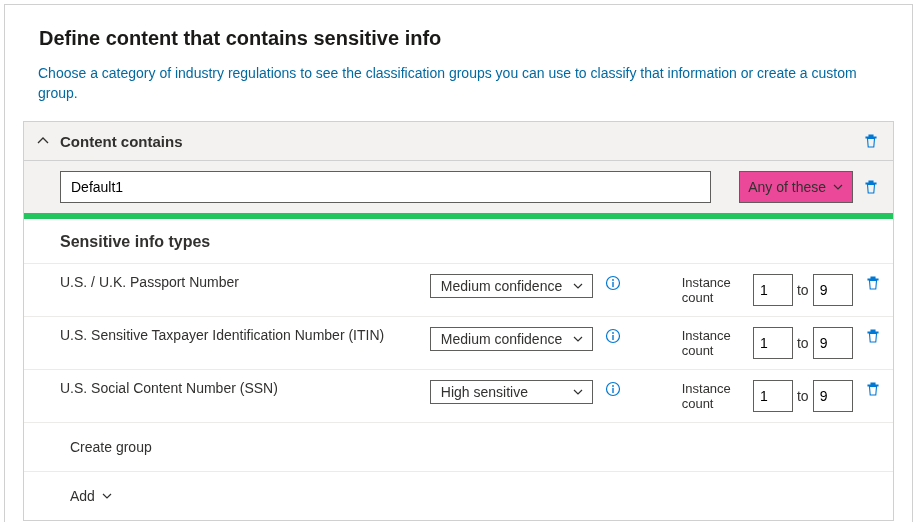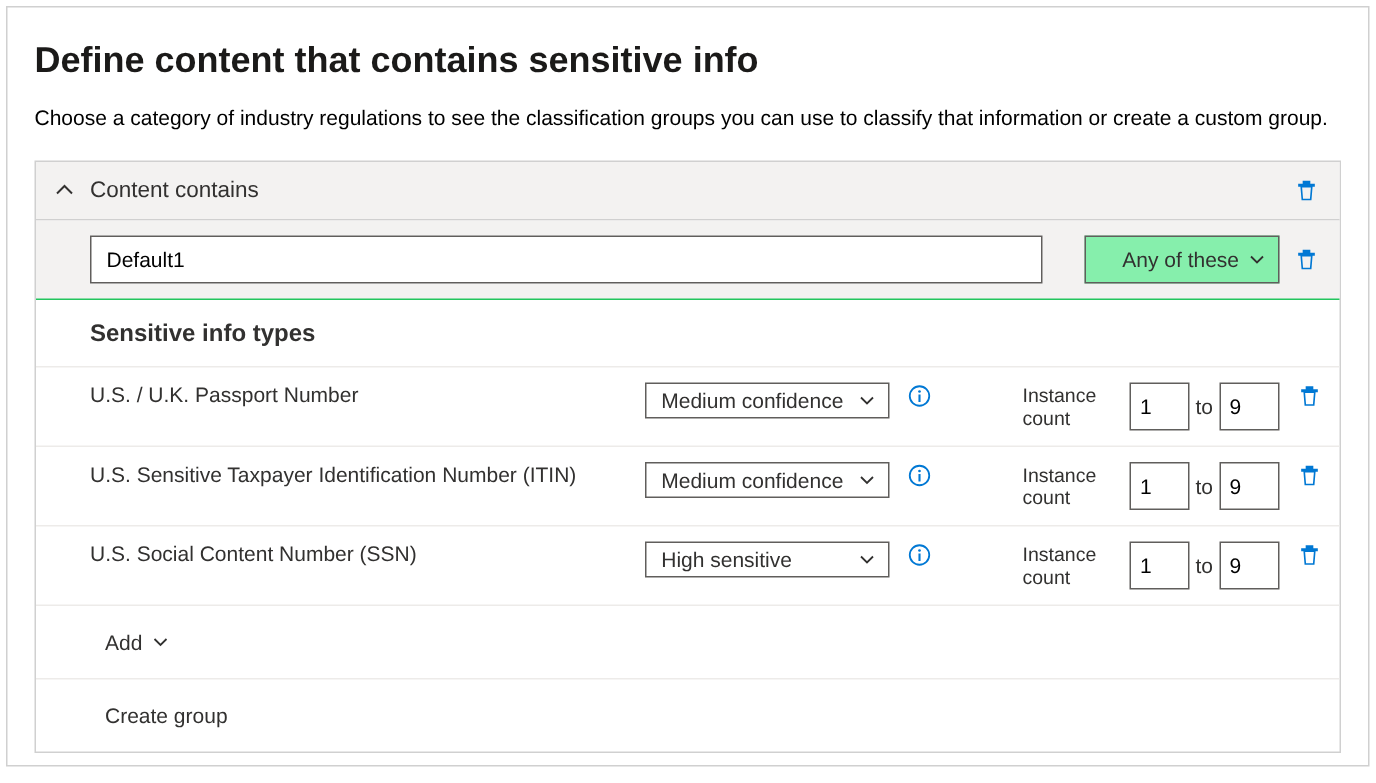--- a/index.html
+++ b/index.html
@@ -10,83 +10,83 @@
     color: #323130;
     background: #fff;
     padding: 4px;
   }
   .page {
     width: 909px;
     border: 1px solid #d0d0d0;
     padding: 18px 18px 8px 18px;
   }
   h1 {
-    font-size: 24px;
+    font-size: 20px;
     font-weight: 700;
-    margin: 4px 0 14px 0;
+    margin: 4px 0 14px 16px;
     color: #1b1a19;
   }
   .description {
     font-size: 14px;
-    color: #000000;
-    margin: 0 0 18px 0;
+    color: #0369a1;
+    margin: 0 0 18px 15px;
     line-height: 1.4;
   }
   .panel {
     border: 1px solid #d0d0d0;
   }
   .panel-header {
     display: flex;
     align-items: center;
     padding: 10px 12px;
     background: #f3f2f1;
     border-bottom: 1px solid #d0d0d0;
   }
   .chevron {
     margin-right: 10px;
     display: inline-flex;
     align-items: center;
   }
   .panel-title {
-    font-weight: 400;
+    font-weight: 700;
     font-size: 15px;
     flex: 1;
   }
   .trash-btn {
     color: #0078d4;
     cursor: pointer;
     display: inline-flex;
     align-items: center;
     width: 18px;
     height: 18px;
   }
   .group-name-row {
     display: flex;
     align-items: flex-start;
     padding: 10px 12px 10px 36px;
     background: #f3f2f1;
-    border-bottom: 1px solid #22c55e;
+    border-bottom: 6px solid #22c55e;
     gap: 28px;
   }
   .group-name-input {
     flex: 1;
     height: 32px;
     border: 1px solid #605e5c;
     padding: 0 10px;
     font-size: 14px;
     font-family: inherit;
     background: #fff;
   }
   .dropdown {
     height: 32px;
     border: 1px solid #605e5c;
-    background: #86efac;
-    display: inline-flex;
-    align-items: center;
-    padding: 0 8px 0 24px;
+    background: #ec4899;
+    display: inline-flex;
+    align-items: center;
+    padding: 0 8px 0 8px;
     font-size: 14px;
     cursor: pointer;
     gap: 6px;
     min-width: 110px;
     justify-content: space-between;
   }
   .section-heading {
     font-weight: 600;
     font-size: 16px;
     padding: 14px 12px 12px 36px;
@@ -272,24 +272,24 @@
         <input class="count-input" value="9" style="">
       </div>
       <span class="trash-btn">
         <svg width="16" height="16" viewBox="0 0 16 16">
             <path d="M6 2h4v1H6zM3 4h10v1H3zM4.5 5.5h7l-.7 8.5H5.2z" fill="none" stroke="#0078d4" stroke-width="1.1"></path>
           </svg>
       </span>
     </div>
 
     <div class="footer-row">
+      <span>Create group</span>
+    </div>
+
+    <div class="footer-row">
       <span>Add</span>
       <svg width="12" height="12" viewBox="0 0 12 12">
           <path d="M2 4 L6 8 L10 4" stroke="#323130" stroke-width="1.2" fill="none"></path>
         </svg>
     </div>
 
-    <div class="footer-row">
-      <span>Create group</span>
-    </div>
-
   </div>
 </div>
 
 </body></html>

